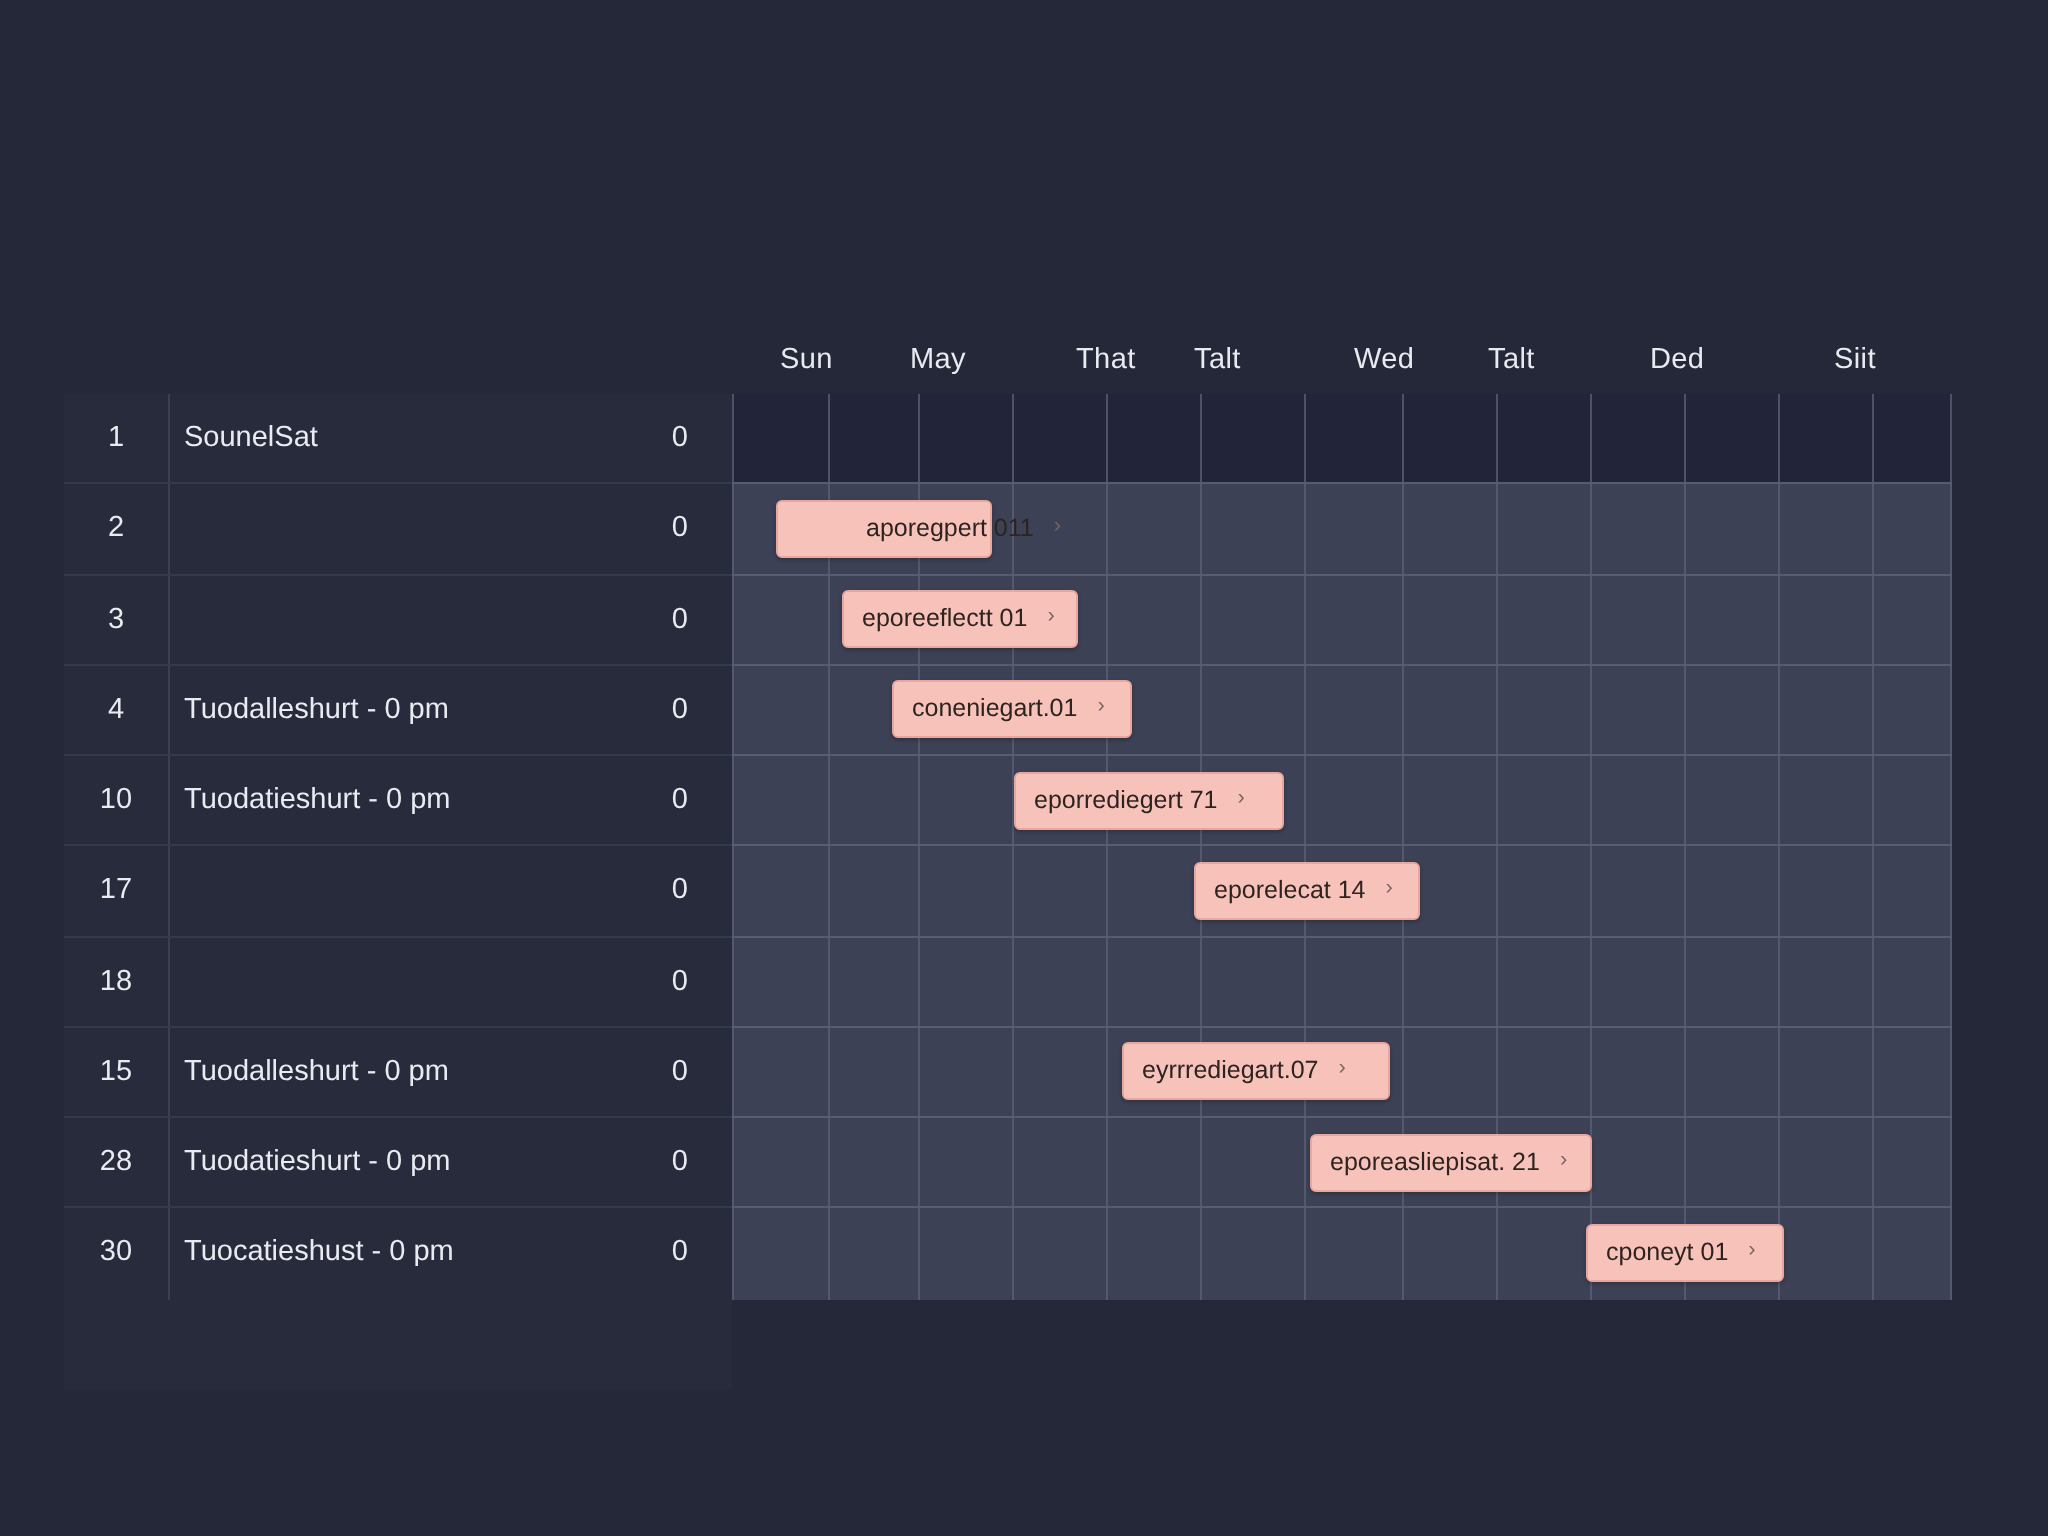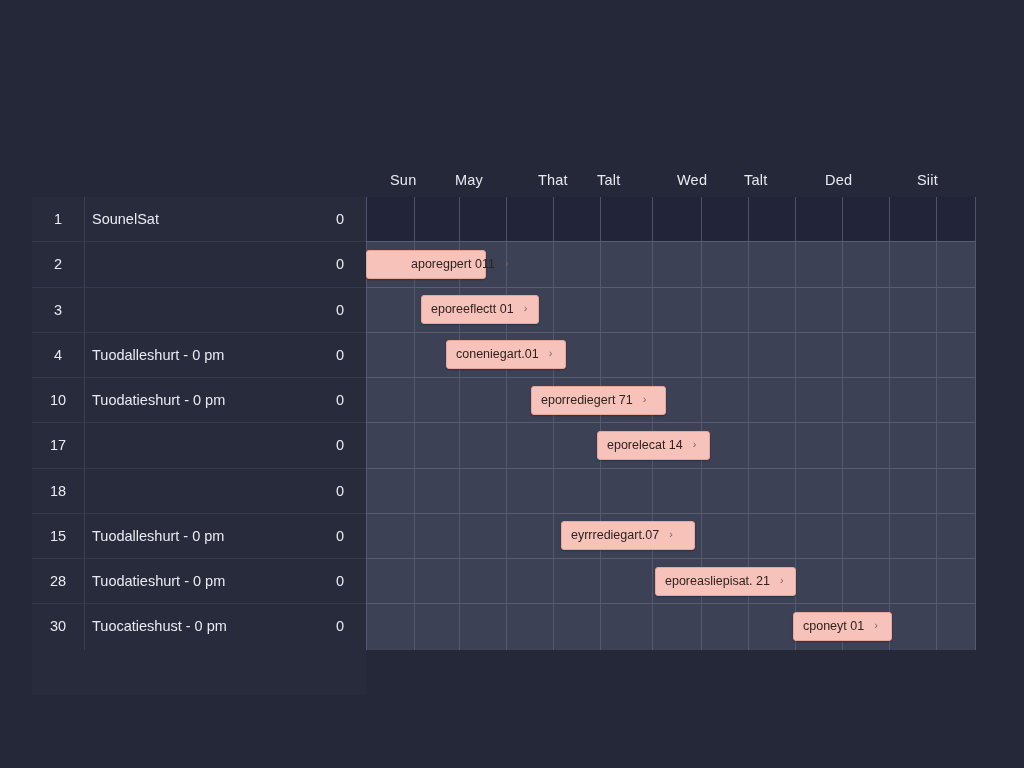--- a/index.html
+++ b/index.html
@@ -253,21 +253,21 @@
         <div class="vline" style="left: 187px;"></div>
         <div class="vline" style="left: 234px;"></div>
         <div class="vline" style="left: 286px;"></div>
         <div class="vline" style="left: 335px;"></div>
         <div class="vline" style="left: 382px;"></div>
         <div class="vline" style="left: 429px;"></div>
         <div class="vline" style="left: 476px;"></div>
         <div class="vline" style="left: 523px;"></div>
         <div class="vline" style="left: 570px;"></div>
         <div class="vline" style="left: 609px;"></div>
-        <div class="pill" style="left: 0; width: 120px; padding-left: 44px;">
+        <div class="pill" style="left: 22px; width: 108px; padding-left: 44px;">
           <span class="pill-label">aporegpert 011</span>
           <span class="chev">›</span>
         </div>
       </div>
       <div class="grow light">
         <div class="vline" style="left: 0px;"></div>
         <div class="vline" style="left: 48px;"></div>
         <div class="vline" style="left: 93px;"></div>
         <div class="vline" style="left: 140px;"></div>
         <div class="vline" style="left: 187px;"></div>
@@ -313,21 +313,21 @@
         <div class="vline" style="left: 187px;"></div>
         <div class="vline" style="left: 234px;"></div>
         <div class="vline" style="left: 286px;"></div>
         <div class="vline" style="left: 335px;"></div>
         <div class="vline" style="left: 382px;"></div>
         <div class="vline" style="left: 429px;"></div>
         <div class="vline" style="left: 476px;"></div>
         <div class="vline" style="left: 523px;"></div>
         <div class="vline" style="left: 570px;"></div>
         <div class="vline" style="left: 609px;"></div>
-        <div class="pill" style="left: 141px; width: 135px; margin-left: 24px;">
+        <div class="pill" style="left: 141px; width: 135px;">
           <span class="pill-label">eporrediegert 71</span>
           <span class="chev">›</span>
         </div>
       </div>
       <div class="grow light">
         <div class="vline" style="left: 0px;"></div>
         <div class="vline" style="left: 48px;"></div>
         <div class="vline" style="left: 93px;"></div>
         <div class="vline" style="left: 140px;"></div>
         <div class="vline" style="left: 187px;"></div>

